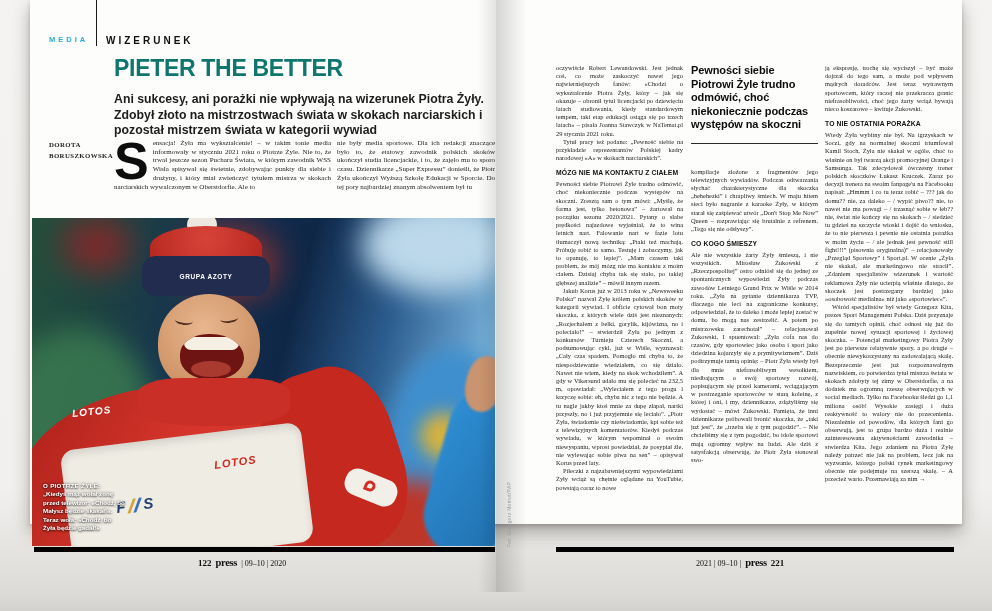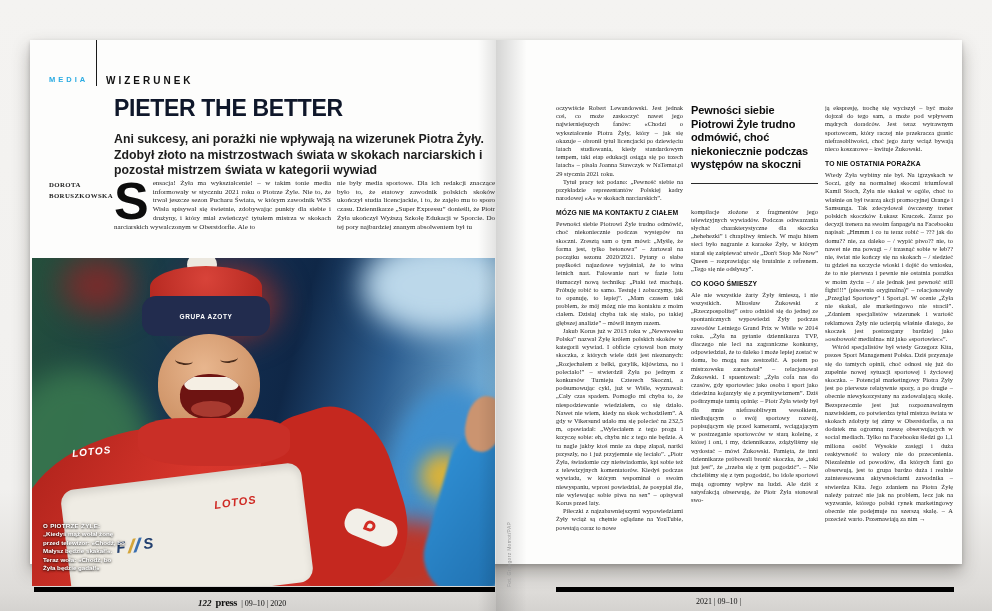--- a/index.html
+++ b/index.html
@@ -1,34 +1,34 @@
 <!DOCTYPE html>
 <html><head>
 <meta charset="utf-8">
 <style>
   * { box-sizing: border-box; margin: 0; padding: 0; }
   html,body { width: 992px; height: 611px; }
   body { font-family: "Liberation Sans", sans-serif; background:#efeeec; }
   .stage { position:relative; width:992px; height:611px; overflow:hidden;
            background:linear-gradient(180deg,#f4f3f1 0%,#f1f0ee 80%,#dddbd8 97%,#d4d2cf 100%); }
   .spread { position:absolute; left:30px; top:0; width:932px; height:524px; background:#fdfdfc;
-            box-shadow:0 8px 16px rgba(60,55,50,.38), 0 2px 4px rgba(0,0,0,.18);margin-top:40px; }
+            box-shadow:0 8px 16px rgba(60,55,50,.38), 0 2px 4px rgba(0,0,0,.18); }
   .fold { position:absolute; left:466px; top:0; width:44px; height:592px; pointer-events:none;
           background:linear-gradient(to right, rgba(0,0,0,.16), rgba(0,0,0,0) 70%); }
   .fold-l { position:absolute; left:448px; top:0; width:18px; height:592px; pointer-events:none;
           background:linear-gradient(to left, rgba(0,0,0,.10), rgba(0,0,0,0)); }
 
   
   .kicker-section { position:absolute; left:19px; top:35px; font-size:7.5px; font-weight:bold;
                     letter-spacing:3px; color:#29abe2; }
   .kicker-divider { position:absolute; left:66px; top:0; width:1px; height:46px; background:#1a1a1a; }
   .kicker-sub { position:absolute; left:76px; top:35px; font-size:10px; font-weight:bold;
                 letter-spacing:3px; color:#111; }
   .headline { position:absolute; left:84px; top:55px; font-size:23px; font-weight:800;
-              letter-spacing:-.3px; color:#0f172a; }
+              letter-spacing:-.3px; color:#0f766e; }
   .lead { position:absolute; left:84px; top:92px; width:380px; font-size:12.3px; line-height:1.27;
           font-weight:600; color:#1d1d1d; }
   .byline { position:absolute; left:19px; top:139px; width:62px; font-family:"Liberation Serif",serif;
             font-size:6.8px; font-weight:bold; letter-spacing:.4px; line-height:1.65; color:#222; }
   .intro { position:absolute; top:139px; font-family:"Liberation Serif",serif; font-size:7px;
            line-height:8.7px; text-align:justify; color:#1c1c1c; overflow:hidden; }
   .intro1 { left:84px; width:217px; height:76px; }
   .intro2 { left:307px; width:158px; height:76px; }
   .dropcap { float:left; font-family:"Liberation Sans",sans-serif; font-weight:900; font-size:52px;
              line-height:40px; padding:2px 4px 0 0; color:#0d0d0d; }
@@ -114,23 +114,23 @@
 
   .credit { position:absolute; left:476px; top:437px; height:110px; writing-mode:vertical-rl;
             transform:rotate(180deg); font-size:5px; letter-spacing:.3px; color:#9a9a9a; }
 
   
   .rule-left { position:absolute; left:4px; top:547px; width:461px; height:5px; background:#000; }
   .rule-right { position:absolute; left:526px; top:547px; width:398px; height:5px; background:#000; }
   .folio { position:absolute; top:557px; font-family:"Liberation Serif",serif; font-size:8px; color:#111;
            display:flex; align-items:baseline; gap:4px; }
   .folio-left { left:168px; }
-  .folio-right { left:666px;flex-direction:column; }
+  .folio-right { left:666px; }
   .folio .brand { font-weight:bold; font-size:10.5px; letter-spacing:-.3px; }
-  .folio .pnum { font-weight:bold; font-size:9px;font-style:italic; }
+  .folio .pnum { font-weight:bold; font-size:9px; }
 </style>
 </head>
 <body>
 
 <div class="stage">
   <div class="spread">
 
     <div class="kicker-section">MEDIA</div>
     <div class="kicker-divider"></div>
     <div class="kicker-sub">WIZERUNEK</div>

